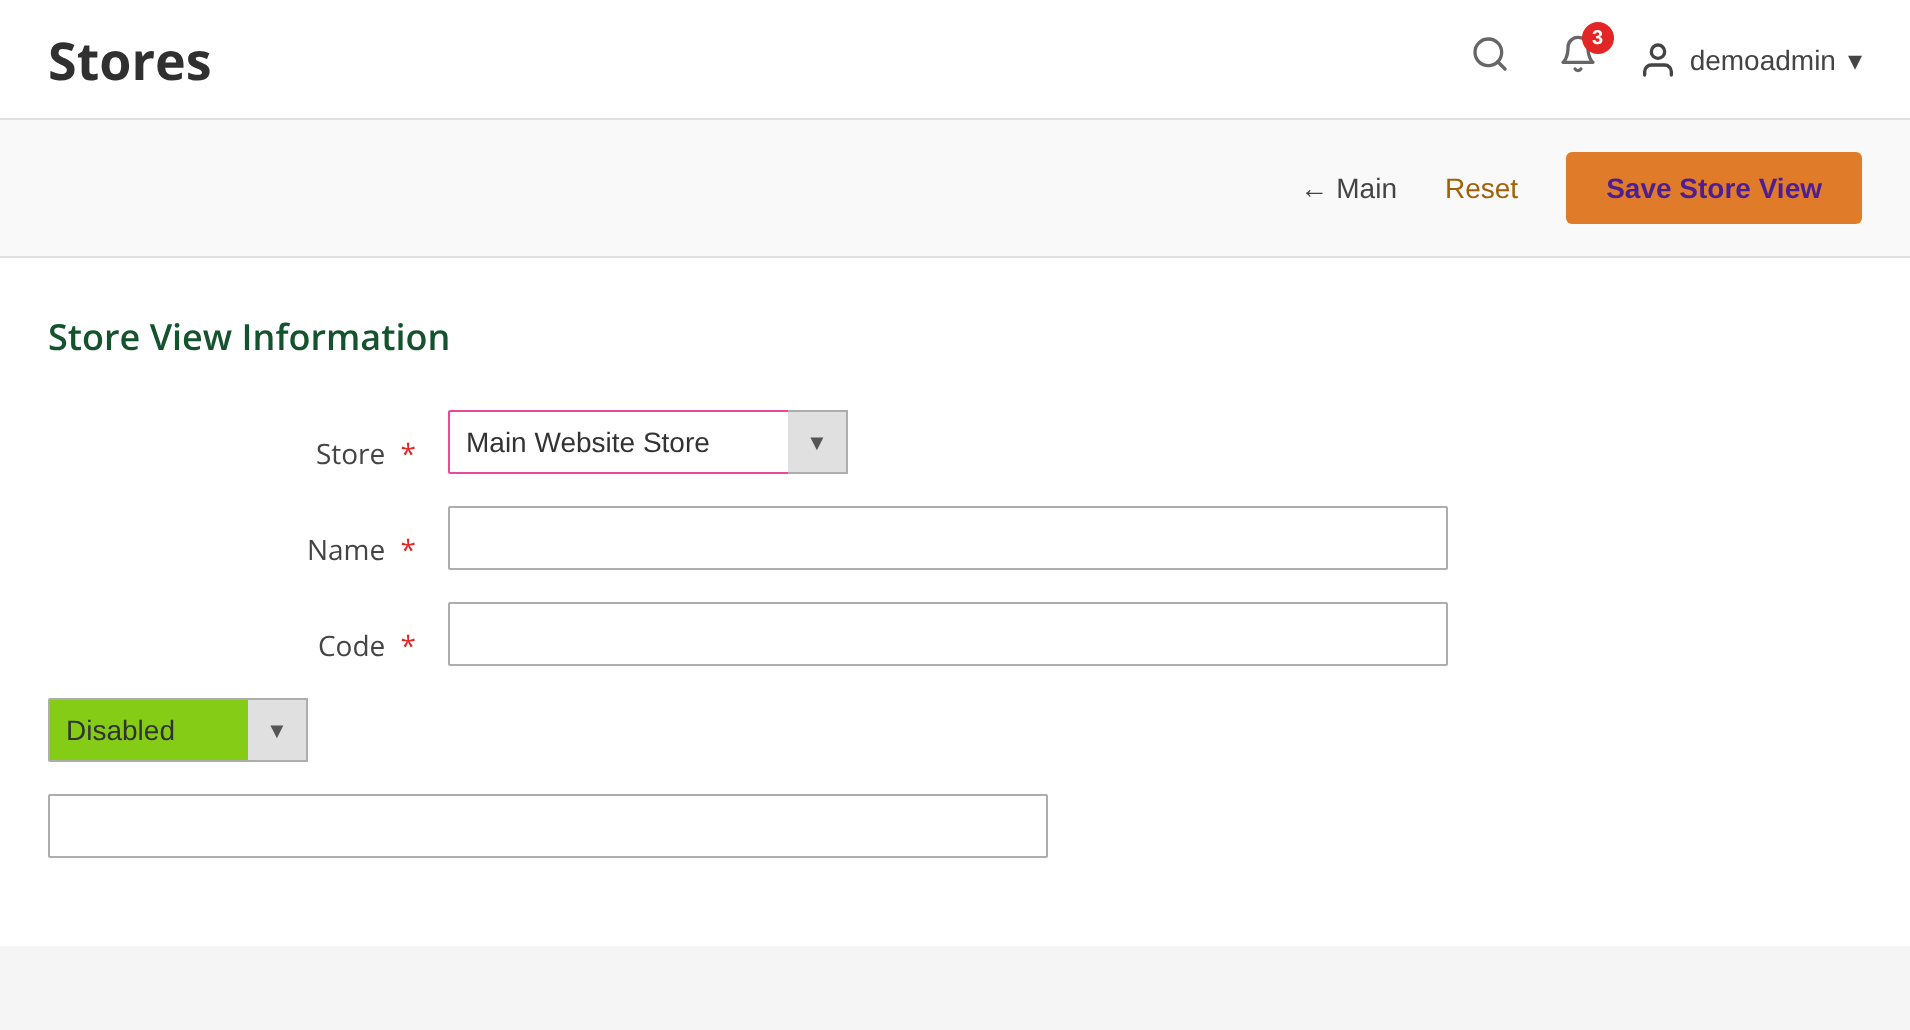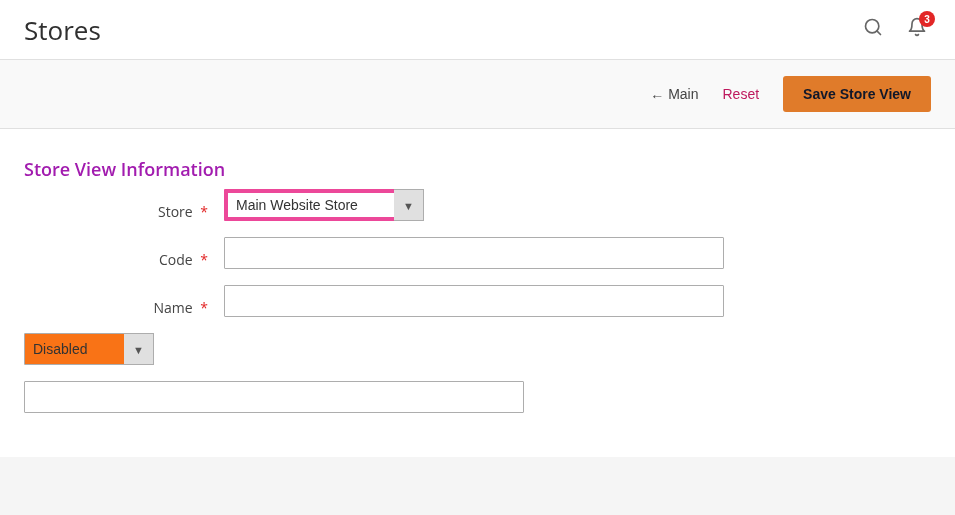--- a/index.html
+++ b/index.html
@@ -15,21 +15,21 @@
       display: flex;
       align-items: center;
       justify-content: space-between;
       padding: 0 24px;
       height: 60px;
       background: #fff;
       border-bottom: 1px solid #e0e0e0;
     }
     .header-title {
       font-size: 26px;
-      font-weight: 400;
+      font-weight: 700;
       color: #303030;
     }
     .header-actions {
       display: flex;
       align-items: center;
       gap: 16px;
     }
     .search-icon-btn {
       background: none;
       border: none;
@@ -91,46 +91,46 @@
       font-size: 14px;
       display: flex;
       align-items: center;
       gap: 4px;
       text-decoration: none;
     }
     .reset-btn {
       background: none;
       border: none;
       cursor: pointer;
-      color: #be185d;
+      color: #a16207;
       font-size: 14px;
       padding: 0 8px;
     }
     .save-btn {
       background: #e07b2a;
-      color: #0f172a;
+      color: #4c1d95;
       border: none;
       cursor: pointer;
       font-size: 14px;
       font-weight: 600;
       padding: 10px 20px;
       border-radius: 3px;
     }
 
     
     .content {
       padding: 28px 24px;
       background: #fff;
     }
 
     .section-title {
       font-size: 18px;
       font-weight: 600;
-      color: #a21caf;
-      margin-bottom: 8px;
+      color: #14532d;
+      margin-bottom: 24px;
     }
 
     .form-row {
       margin-bottom: 16px;
       display: flex;
       align-items: flex-end;
     }
 
     .form-label {
       width: 200px;
@@ -163,21 +163,21 @@
     }
 
     .select-wrapper {
       display: inline-flex;
       align-items: center;
       position: relative;
     }
 
     .form-select {
       height: 32px;
-      border: 4px solid #ec4899;
+      border: 1px solid #ec4899;
       border-radius: 1px;
       padding: 4px 30px 4px 8px;
       font-size: 14px;
       color: #333;
       background: #fff;
       appearance: none;
       cursor: pointer;
       min-width: 200px;
     }
 
@@ -204,21 +204,21 @@
       position: relative;
     }
 
     .status-select {
       height: 32px;
       border: 1px solid #adadad;
       border-radius: 1px;
       padding: 4px 30px 4px 8px;
       font-size: 14px;
       color: #333;
-      background: #f97316;
+      background: #84cc16;
       appearance: none;
       cursor: pointer;
       min-width: 130px;
     }
   </style>
 </head>
 <body>
 
 <div class="header">
   <h1 class="header-title">Stores</h1>
@@ -229,20 +229,28 @@
         <line x1="21" y1="21" x2="16.65" y2="16.65"></line>
       </svg>
     </button>
     <button class="notification-btn" title="Notifications">
       <svg width="20" height="20" viewBox="0 0 24 24" fill="none" stroke="currentColor" stroke-width="2" stroke-linecap="round" stroke-linejoin="round">
         <path d="M18 8A6 6 0 0 0 6 8c0 7-3 9-3 9h18s-3-2-3-9"></path>
         <path d="M13.73 21a2 2 0 0 1-3.46 0"></path>
       </svg>
       <span class="notification-badge">3</span>
     </button>
+    <button class="user-btn">
+      <svg width="20" height="20" viewBox="0 0 24 24" fill="none" stroke="currentColor" stroke-width="2" stroke-linecap="round" stroke-linejoin="round">
+        <path d="M20 21v-2a4 4 0 0 0-4-4H8a4 4 0 0 0-4 4v2"></path>
+        <circle cx="12" cy="7" r="4"></circle>
+      </svg>
+      <span>demoadmin</span>
+      <span>▾</span>
+    </button>
   </div>
 </div>
 
 <div class="toolbar">
   <button class="back-btn">
     <span>←</span>
     <span>Main</span>
   </button>
   <button class="reset-btn">
     <span>Reset</span>
@@ -265,31 +273,31 @@
         <select class="form-select">
           <option value="main_website_store">Main Website Store</option>
         </select>
         <div class="select-arrow">▼</div>
       </div>
     </div>
   </div>
 
   <div class="form-row">
     <div class="form-label">
+      <span>Name</span>
+      <span class="required-mark">*</span>
+    </div>
+    <div class="form-field">
+      <input type="text" class="form-input" value="" style="">
+    </div>
+  </div>
+
+  <div class="form-row">
+    <div class="form-label">
       <span>Code</span>
-      <span class="required-mark">*</span>
-    </div>
-    <div class="form-field">
-      <input type="text" class="form-input" value="" style="">
-    </div>
-  </div>
-
-  <div class="form-row">
-    <div class="form-label">
-      <span>Name</span>
       <span class="required-mark">*</span>
     </div>
     <div class="form-field">
       <input type="text" class="form-input" value="" style="">
     </div>
   </div>
 
   <div class="form-row">
     <div class="form-field">
       <div class="status-select-wrapper">

